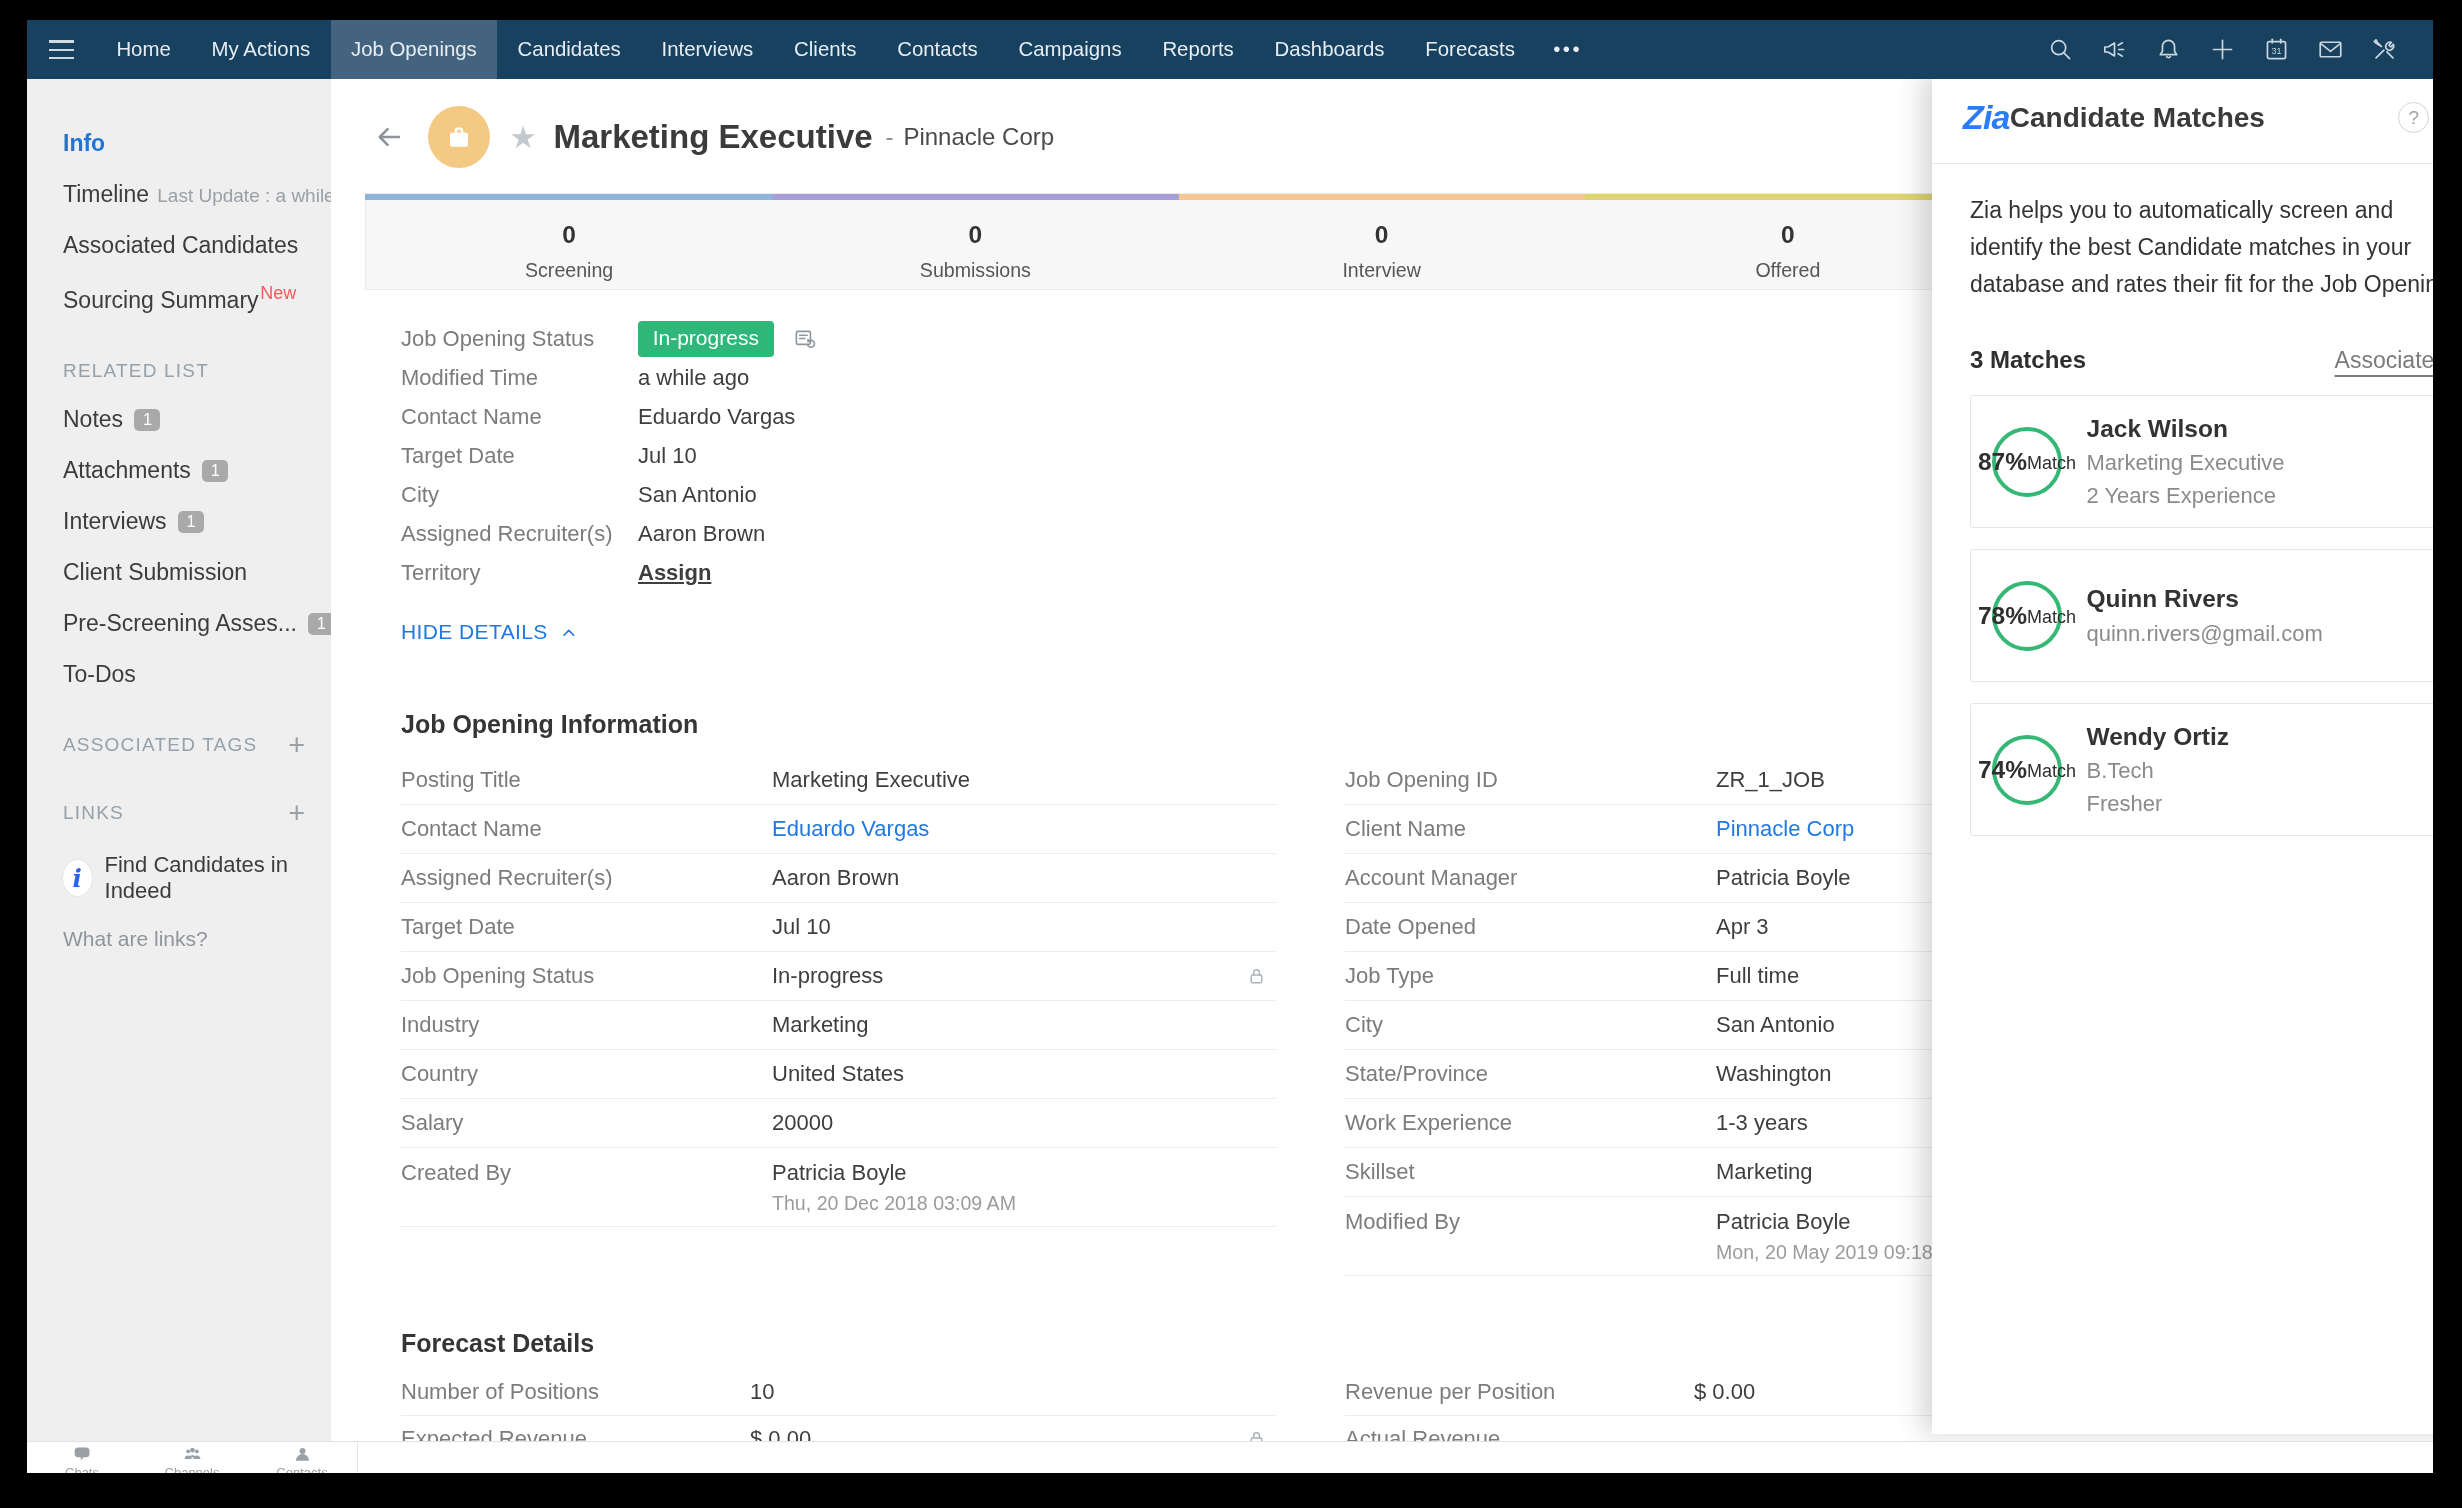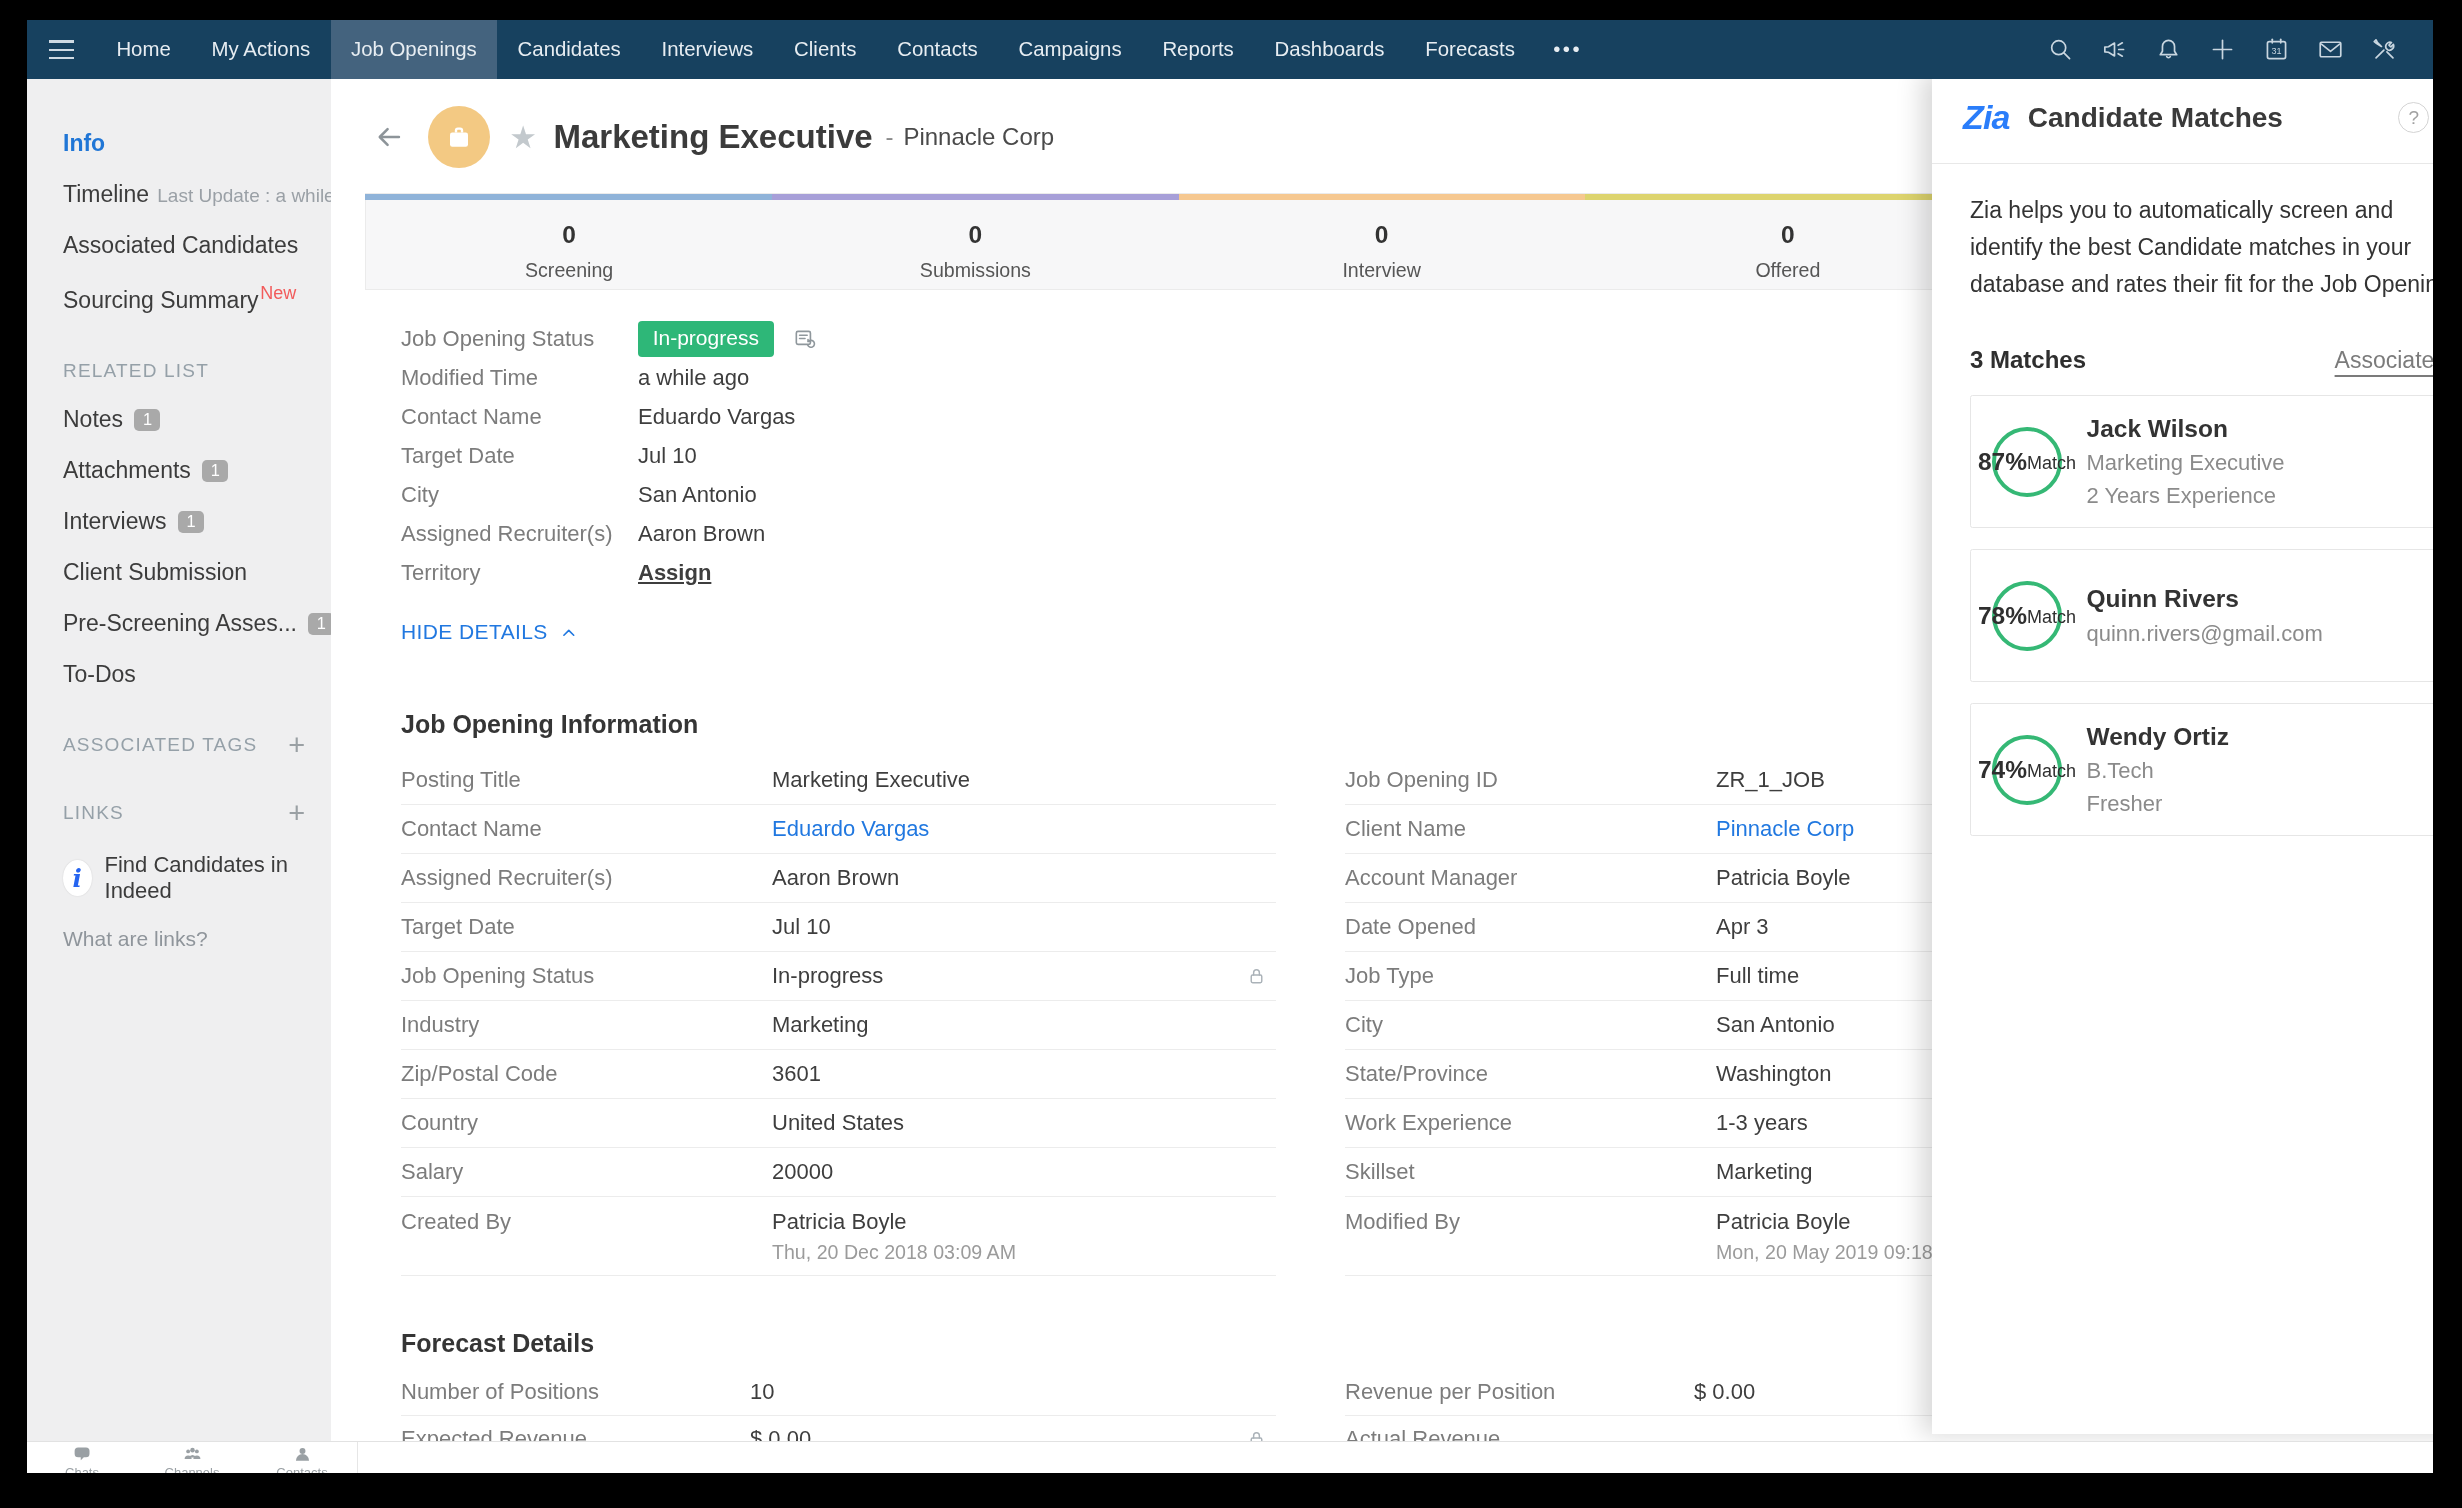--- a/index.html
+++ b/index.html
@@ -87,21 +87,21 @@
   .fgrid-right { position:absolute; left:1014px; top:1290px; width:648px; }
   .frow { height:47px; display:flex; align-items:center; border-bottom:0.8px solid #ececec; position:relative; }
   .frow .lbl { width:349px; flex:none; font-size:22px; color:#7c7c7c; }
   .frow .val { font-size:22px; color:#3e3e3e; }
 
   
   .zia-panel { position:absolute; left:1905px; top:52px; width:571px; height:1362px; background:#fff;
     z-index:20; box-shadow:-9.8px 0 24.5px rgba(0,0,0,.16); }
   .zp-header { height:92px; display:flex; align-items:center; padding:0 28px 0 31px; border-bottom:0.8px solid #e8e8e8; }
   .zia-logo { font-size:34px; font-weight:bold; font-style:italic; color:var(--zia_blue,#2a7dfa); letter-spacing:-0.8px; }
-  .zp-title { font-size:28px; font-weight:bold; color:#3a3a3a; margin-left:18px; }
+  .zp-title { font-size:28px; font-weight:bold; color:#3a3a3a; }
   .zp-actions { margin-left:auto; display:flex; align-items:center; gap:19.6px; }
   .help-circle { width:31px; height:31px; border:1.6px solid #d4d4d4; border-radius:50%; color:#a0a0a0;
     font-size:19px; display:flex; align-items:center; justify-content:center; cursor:pointer; }
   .close-x { cursor:pointer; display:flex; }
   .zp-desc { margin:28px 36px 0 38px; font-size:23px; line-height:37px; color:#333; }
   .zp-matchrow { margin:43px 38px 0; display:flex; align-items:baseline; }
   .zp-count { font-size:24px; font-weight:bold; color:#2f2f2f; }
   .zp-assoc { margin-left:auto; font-size:23px; color:#7b7b7b; text-decoration:underline; text-underline-offset:6.5px; cursor:pointer; }
   .mcard { margin:21px 36px 0 38px; height:133px; border:0.8px solid #e6e6e6; border-radius:2.5px;
     display:flex; align-items:center; padding:0 21px; gap:24.5px; cursor:pointer; background:#fff; }
@@ -369,24 +369,20 @@
                 <rect x="6.5" y="11" width="11" height="8" rx="1.5"></rect>
                 <path d="M9 11V8.5a3 3 0 0 1 6 0V11"></path>
               </svg>
         </span>
       </div>
       <div class="irow">
         <div class="lbl">Industry</div>
         <div class="val">Marketing</div>
       </div>
       <div class="irow">
-        <div class="lbl">Zip/Postal Code</div>
-        <div class="val">3601</div>
-      </div>
-      <div class="irow">
         <div class="lbl">Country</div>
         <div class="val">United States</div>
       </div>
       <div class="irow">
         <div class="lbl">Salary</div>
         <div class="val">20000</div>
       </div>
       <div class="irow tall">
         <div class="lbl">Created By</div>
         <div class="val vstack">

